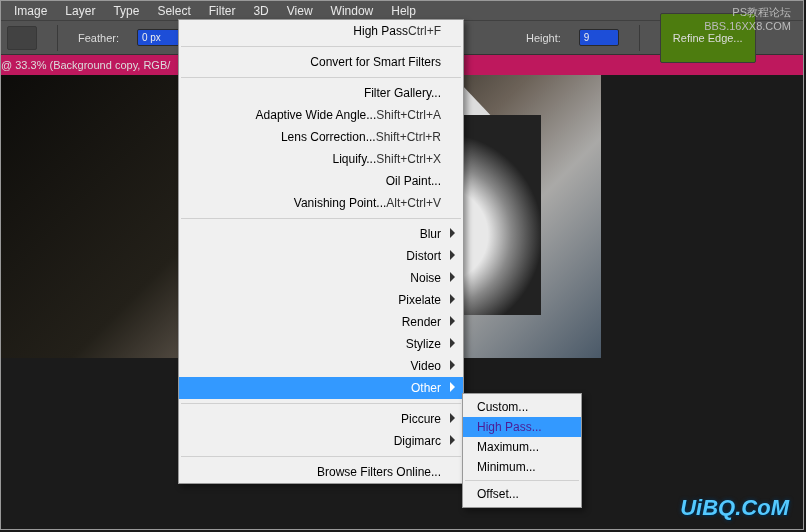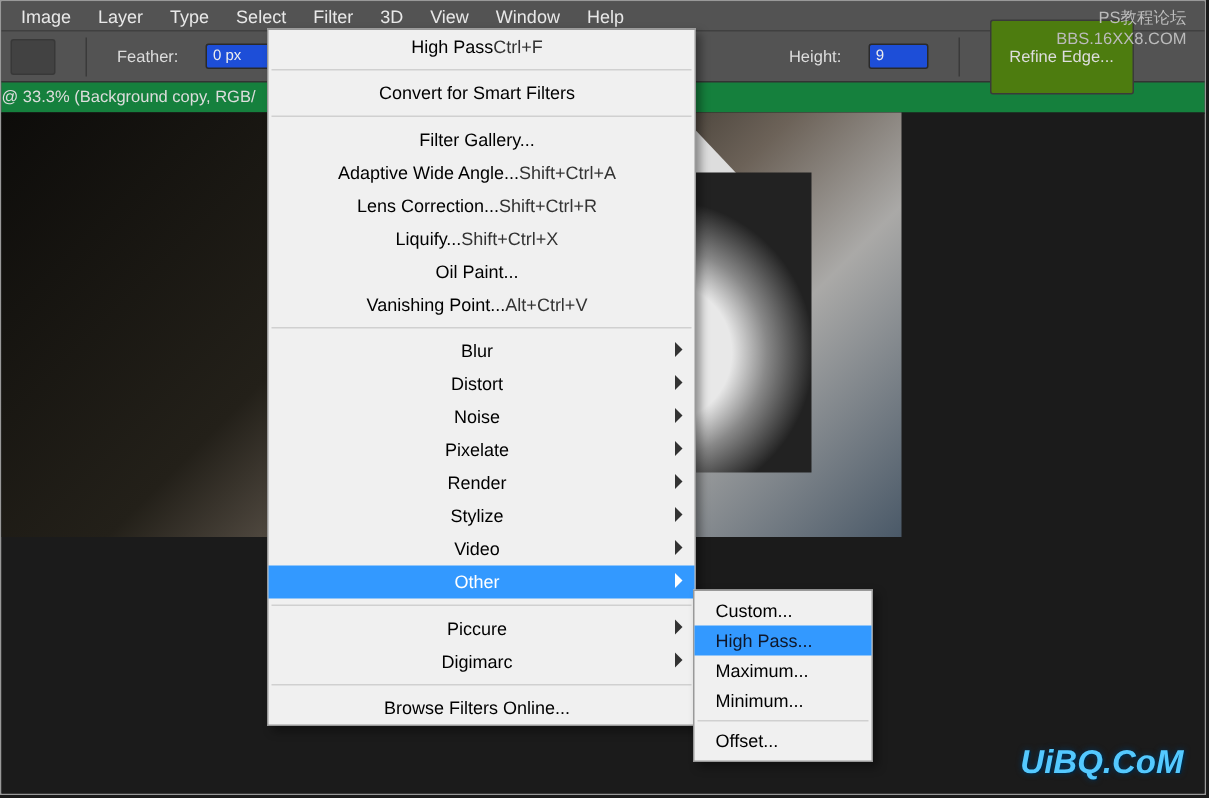--- a/index.html
+++ b/index.html
@@ -5,39 +5,39 @@
 html,body{margin:0;padding:0;width:806px;height:532px;background:#1a1a1a;font-family:Tahoma,Arial,sans-serif;font-size:12px;color:#ddd;overflow:hidden;-webkit-font-smoothing:antialiased}
 .outer-border{border:1px solid #999;width:804px;height:530px;box-sizing:border-box;position:relative;background:#1a1a1a}
 .menubar{height:19px;background:#535353;display:flex;align-items:center;padding-left:4px;font-size:12px;color:#e8e8e8}
 .menubar .mi{padding:12px 9px;cursor:default}
 .toolbar{height:33px;background:#535353;border-top:1px solid #404040;display:flex;align-items:center;padding-left:6px;gap:18px;font-size:11px;color:#ddd}
 .tool-icon{width:28px;height:22px;background:#424242;border:1px solid #383838;border-radius:2px}
 .sep{width:1px;height:26px;background:#3a3a3a;margin:0 2px}
 .lbl{color:#ddd}
 .inp{background:#1d4ed8;border:1px solid #2a2a2a;border-radius:2px;color:#eee;padding:2px 4px;width:40px;font-size:10px}
 .btn{background:#4d7c0f;border:1px solid #3a3a3a;border-radius:2px;color:#ddd;padding:18px 12px;font-size:11px;cursor:pointer}
-.context{height:20px;background:#15803d;display:flex;align-items:center;padding-left:0;font-size:11px;color:#ddd;border-top:1px solid #333;border-bottom:1px solid #222}
+.context{height:20px;background:#be185d;display:flex;align-items:center;padding-left:0;font-size:11px;color:#ddd;border-top:1px solid #333;border-bottom:1px solid #222}
 .canvas-area{position:absolute;top:74px;left:0;right:0;bottom:0;background:#1b1b1b}
 .canvas-image{position:absolute;top:175px;left:104px;width:600px;height:283px;background:linear-gradient(135deg,#0d0c0a 0%,#232019 40%,#6c6258 60%,#aaa9a7 75%,#4a5968 100%);overflow:hidden}
 .cat{position:absolute;right:60px;top:40px;width:200px;height:200px;background:radial-gradient(circle at 50% 60%,#e8e8e8 30%,#888 45%,#222 65%)}
 .ear1{position:absolute;right:90px;top:10px;width:0;height:0;border-left:30px solid transparent;border-right:38px solid transparent;border-bottom:70px solid #ddd;transform:rotate(-15deg)}
 .ear2{position:absolute;right:170px;top:30px;width:0;height:0;border-left:25px solid transparent;border-right:30px solid transparent;border-bottom:60px solid #1a1a1a;transform:rotate(20deg)}
 .editable-area{position:absolute;inset:0}
 
 .dropdown{position:absolute;top:18px;left:177px;width:284px;background:#f0f0f0;border:1px solid #999;box-shadow:3px 3px 6px rgba(0,0,0,0.4);font-size:12px;color:#000;z-index:10}
-.dd-row{display:flex;justify-content:center;align-items:center;height:22px;padding:0 22px 0 16px;cursor:default;position:relative}
+.dd-row{display:flex;justify-content:flex-end;align-items:center;height:22px;padding:0 22px 0 16px;cursor:default;position:relative}
 .dd-row.hl{background:#3399ff;color:#fff}
 .dd-row .arrow{position:absolute;right:8px;top:5px;width:0;height:0;border-top:5px solid transparent;border-bottom:5px solid transparent;border-left:5px solid #333}
 .dd-row.hl .arrow{border-left-color:#fff}
 .dd-sep{height:1px;background:#d0d0d0;margin:4px 2px}
 .sc{color:#333}
 
 .submenu{position:absolute;top:392px;left:461px;width:118px;background:#f0f0f0;border:1px solid #999;box-shadow:3px 3px 6px rgba(0,0,0,0.4);font-size:12px;color:#000;z-index:11;padding:3px 0}
 .sm-row{height:20px;padding:0 14px;display:flex;align-items:center;cursor:default}
-.sm-row.hl{background:#3399ff;color:#0f172a}
+.sm-row.hl{background:#3399ff;color:#4c1d95}
 .sm-sep{height:1px;background:#d0d0d0;margin:3px 2px}
 
 .watermark1{position:absolute;top:4px;right:12px;color:#bbb;font-size:11px;text-align:right;line-height:14px;z-index:2}
 .watermark2{position:absolute;bottom:8px;right:14px;font-size:22px;font-weight:bold;color:#54c9ff;text-shadow:0 0 4px #003a66,1px 1px 0 #001f33;font-style:italic;z-index:2;letter-spacing:0}
 </style>
 </head>
 <body>
 
 <div class="outer-border">
 

